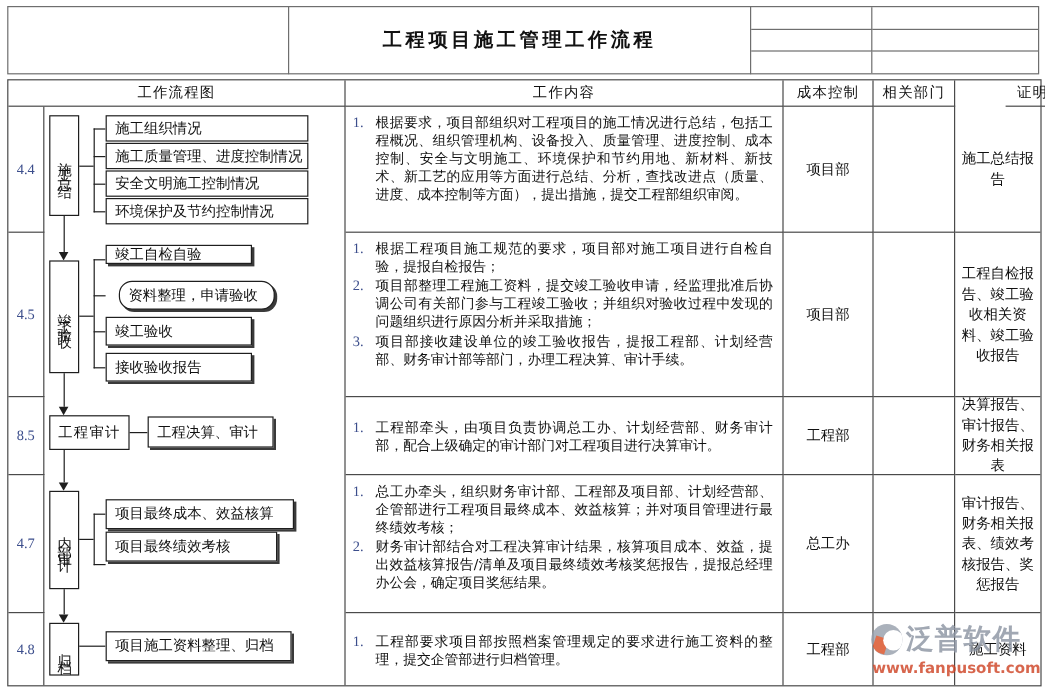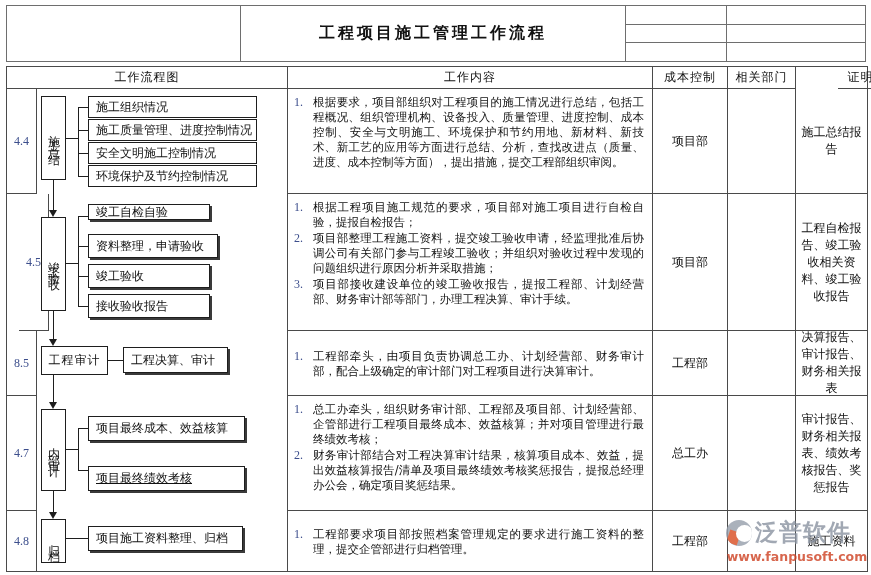--- a/index.html
+++ b/index.html
@@ -66,21 +66,21 @@
 
   <div id="maintable">
 
     <div class="cell hdr" style="left:0;top:0;width:281px;height:22px;">工作流程图</div>
     <div class="cell hdr" style="left:281px;top:0;width:365px;height:22px;">工作内容</div>
     <div class="cell hdr" style="left:646px;top:0;width:75px;height:22px;">成本控制</div>
     <div class="cell hdr" style="left:721px;top:0;width:68px;height:22px;">相关部门</div>
     <div class="cell hdr norb" style="left:831px;top:0;width:71px;height:22px;">证明材料</div>
 
     <div class="cell numcell" style="left:0;top:22px;width:30px;height:105px;">4.4</div>
-    <div class="cell numcell" style="left:12px;top:127px;width:30px;height:137px;">4.5</div>
+    <div class="cell numcell" style="left:0;top:127px;width:30px;height:137px;">4.5</div>
     <div class="cell numcell" style="left:0;top:264px;width:30px;height:65px;">8.5</div>
     <div class="cell numcell" style="left:0;top:329px;width:30px;height:115px;">4.7</div>
     <div class="cell numcell nobb" style="left:0;top:444px;width:30px;height:60px;">4.8</div>
 
     <div class="cell nobb" id="flowcell" style="left:30px;top:22px;width:251px;height:482px;">
 
       <div class="fbox" style="left:4px;top:7px;width:25px;height:84px;">
         <span class="vtext">施工总结</span>
       </div>
       <div class="hline" style="left:29px;top:49px;width:12px;"></div>
@@ -100,21 +100,21 @@
       <div class="fbox" style="left:4px;top:128px;width:25px;height:94px;">
         <span class="vtext">竣工验收</span>
       </div>
       <div class="hline" style="left:29px;top:174px;width:12px;"></div>
       <div class="vline" style="left:41px;top:127px;height:91px;"></div>
       <div class="hline" style="left:41px;top:127px;width:10px;"></div>
       <div class="hline" style="left:41px;top:157px;width:10px;"></div>
       <div class="hline" style="left:41px;top:187px;width:10px;"></div>
       <div class="hline" style="left:41px;top:217px;width:10px;"></div>
       <div class="fbox hbox shadow" style="left:51px;top:115px;width:122px;height:16px;">竣工自检自验</div>
-      <div class="fbox hbox shadow" style="left:51px;top:145px;width:130px;height:24px;">资料整理，申请验收</div>
+      <div class="fbox hbox shadow" style="left:62px;top:145px;width:130px;height:24px;border-radius:11px;">资料整理，申请验收</div>
       <div class="fbox hbox shadow" style="left:51px;top:175px;width:122px;height:24px;">竣工验收</div>
       <div class="fbox hbox shadow" style="left:51px;top:205px;width:122px;height:24px;">接收验收报告</div>
 
       <div class="vline" style="left:16px;top:222px;height:28px;"></div>
       <div class="ahead" style="left:12px;top:250px;"></div>
 
       <div class="fbox cbox" style="left:4px;top:257px;width:67px;height:29px;">工程审计</div>
       <div class="hline" style="left:71px;top:271px;width:15px;"></div>
       <div class="fbox hbox shadow" style="left:86px;top:258px;width:105px;height:26px;">工程决算、审计</div>
 
@@ -122,21 +122,21 @@
       <div class="ahead" style="left:12px;top:313px;"></div>
 
       <div class="fbox" style="left:4px;top:320px;width:25px;height:82px;">
         <span class="vtext">内部审计</span>
       </div>
       <div class="hline" style="left:29px;top:360px;width:12px;"></div>
       <div class="vline" style="left:41px;top:339px;height:43px;"></div>
       <div class="hline" style="left:41px;top:339px;width:10px;"></div>
       <div class="hline" style="left:41px;top:381px;width:10px;"></div>
       <div class="fbox hbox shadow" style="left:51px;top:327px;width:157px;height:25px;">项目最终成本、效益核算</div>
-      <div class="fbox hbox shadow" style="left:51px;top:377px;width:157px;height:25px;text-decoration:underline;">项目最终绩效考核</div>
+      <div class="fbox hbox shadow" style="left:51px;top:354px;width:143px;height:25px;">项目最终绩效考核</div>
 
       <div class="vline" style="left:16px;top:402px;height:21px;"></div>
       <div class="ahead" style="left:12px;top:423px;"></div>
 
       <div class="fbox" style="left:4px;top:430px;width:25px;height:44px;">
         <span class="vtext" style="line-height:23px;">归档</span>
       </div>
       <div class="hline" style="left:29px;top:449px;width:22px;"></div>
       <div class="fbox hbox shadow" style="left:51px;top:437px;width:155px;height:25px;">项目施工资料整理、归档</div>
     </div>

